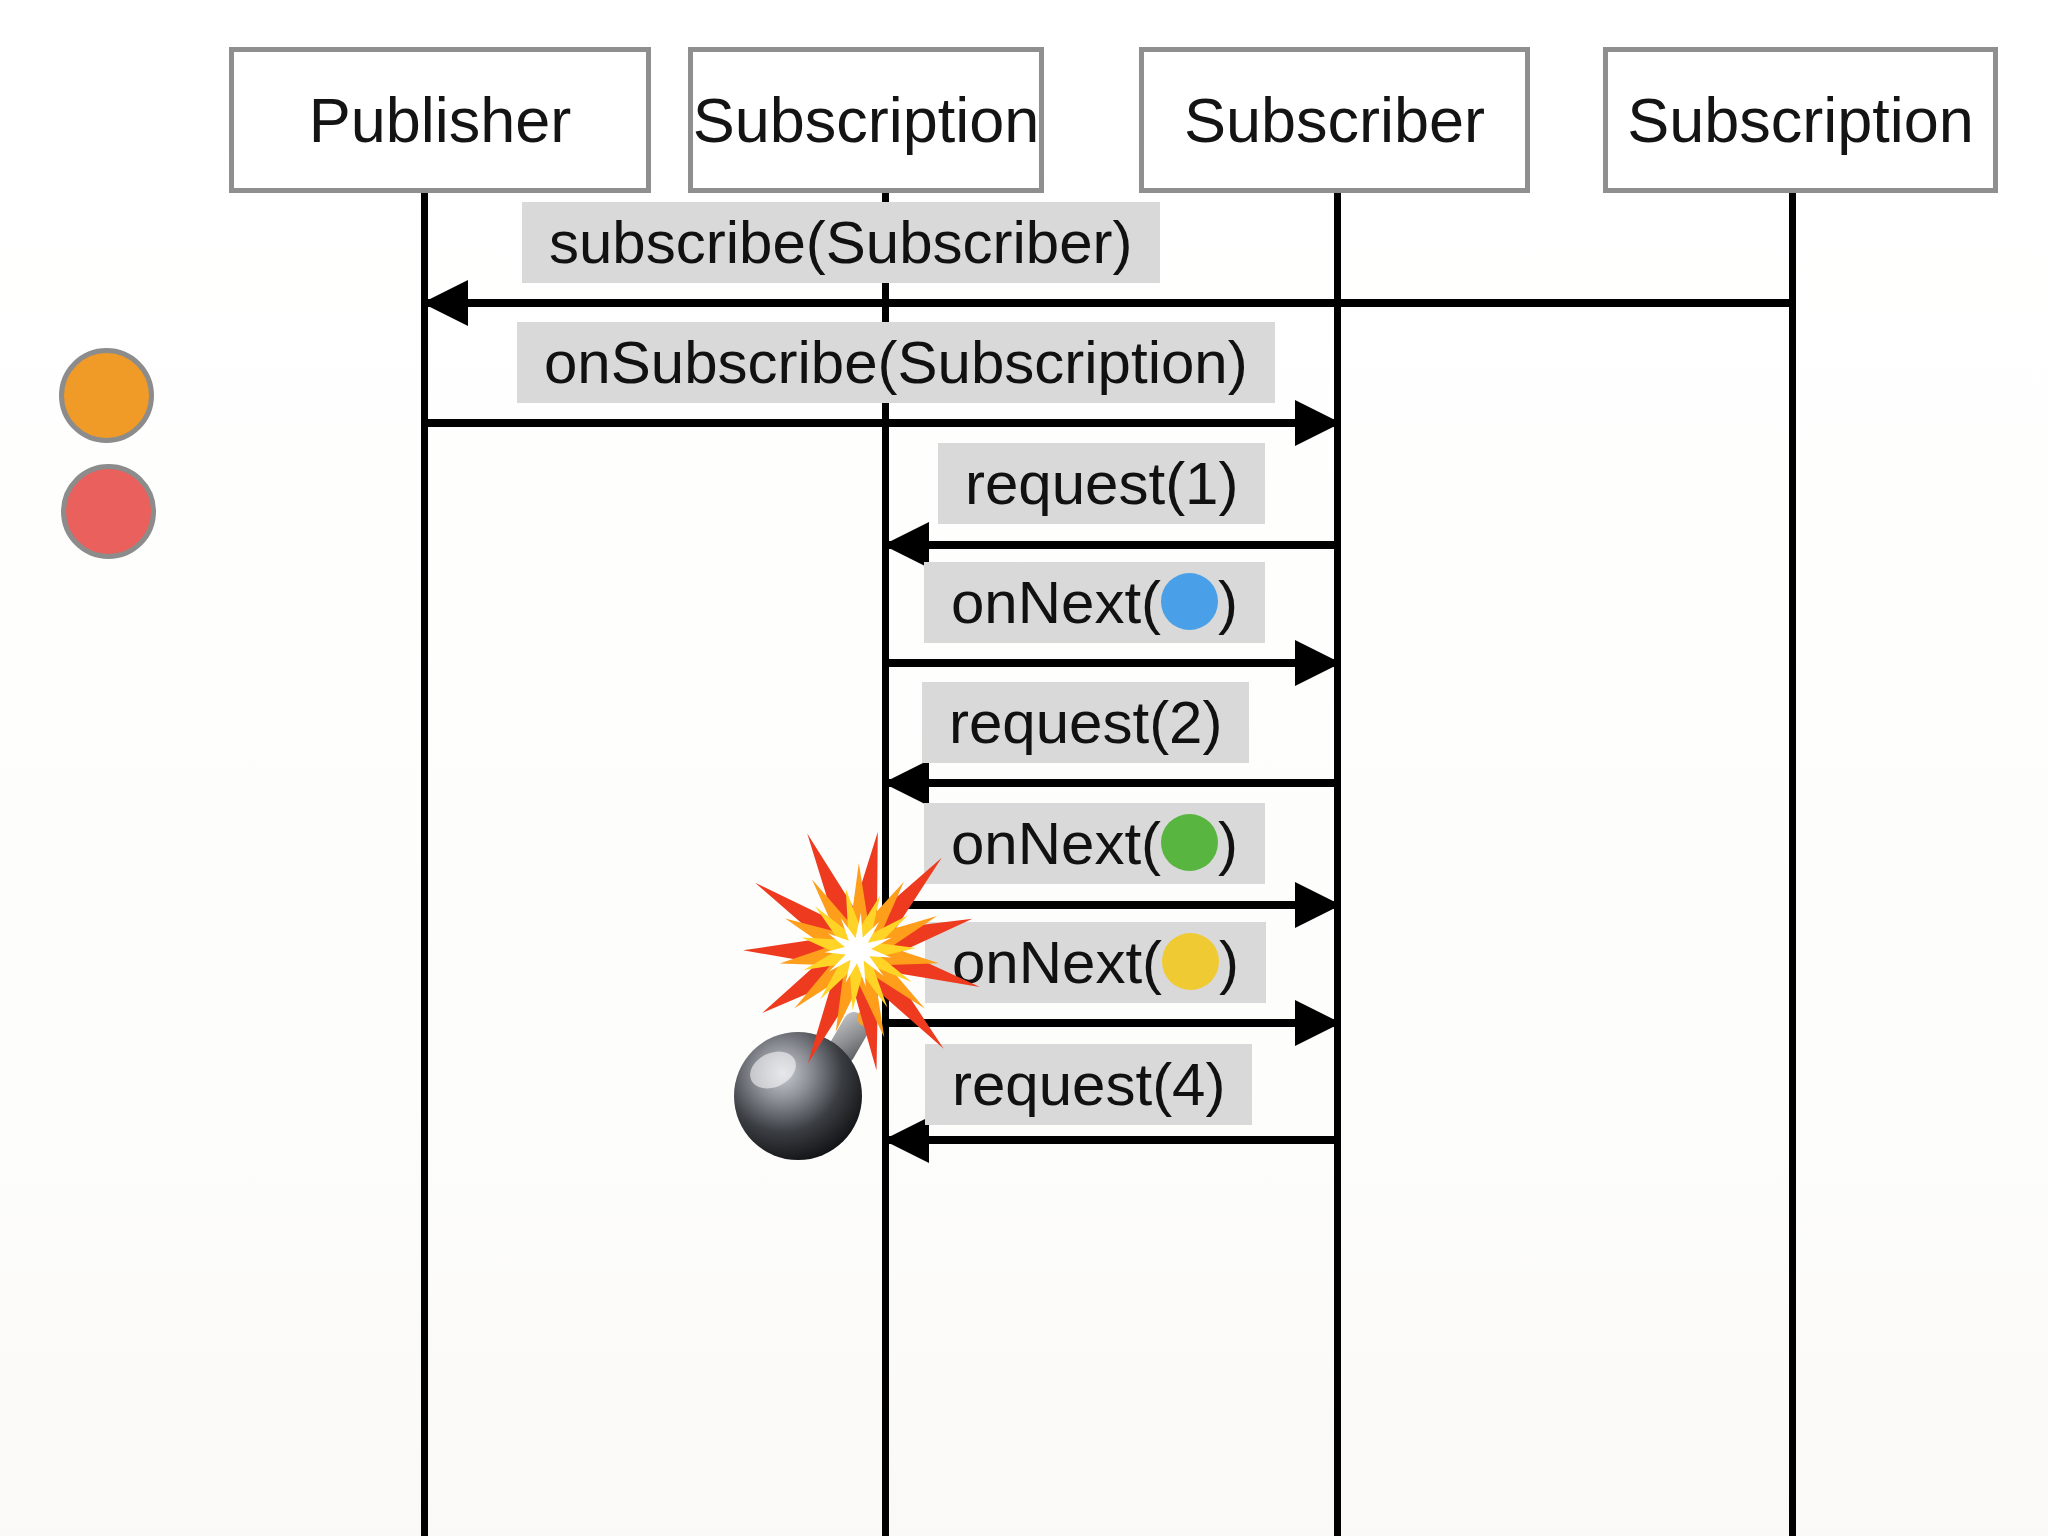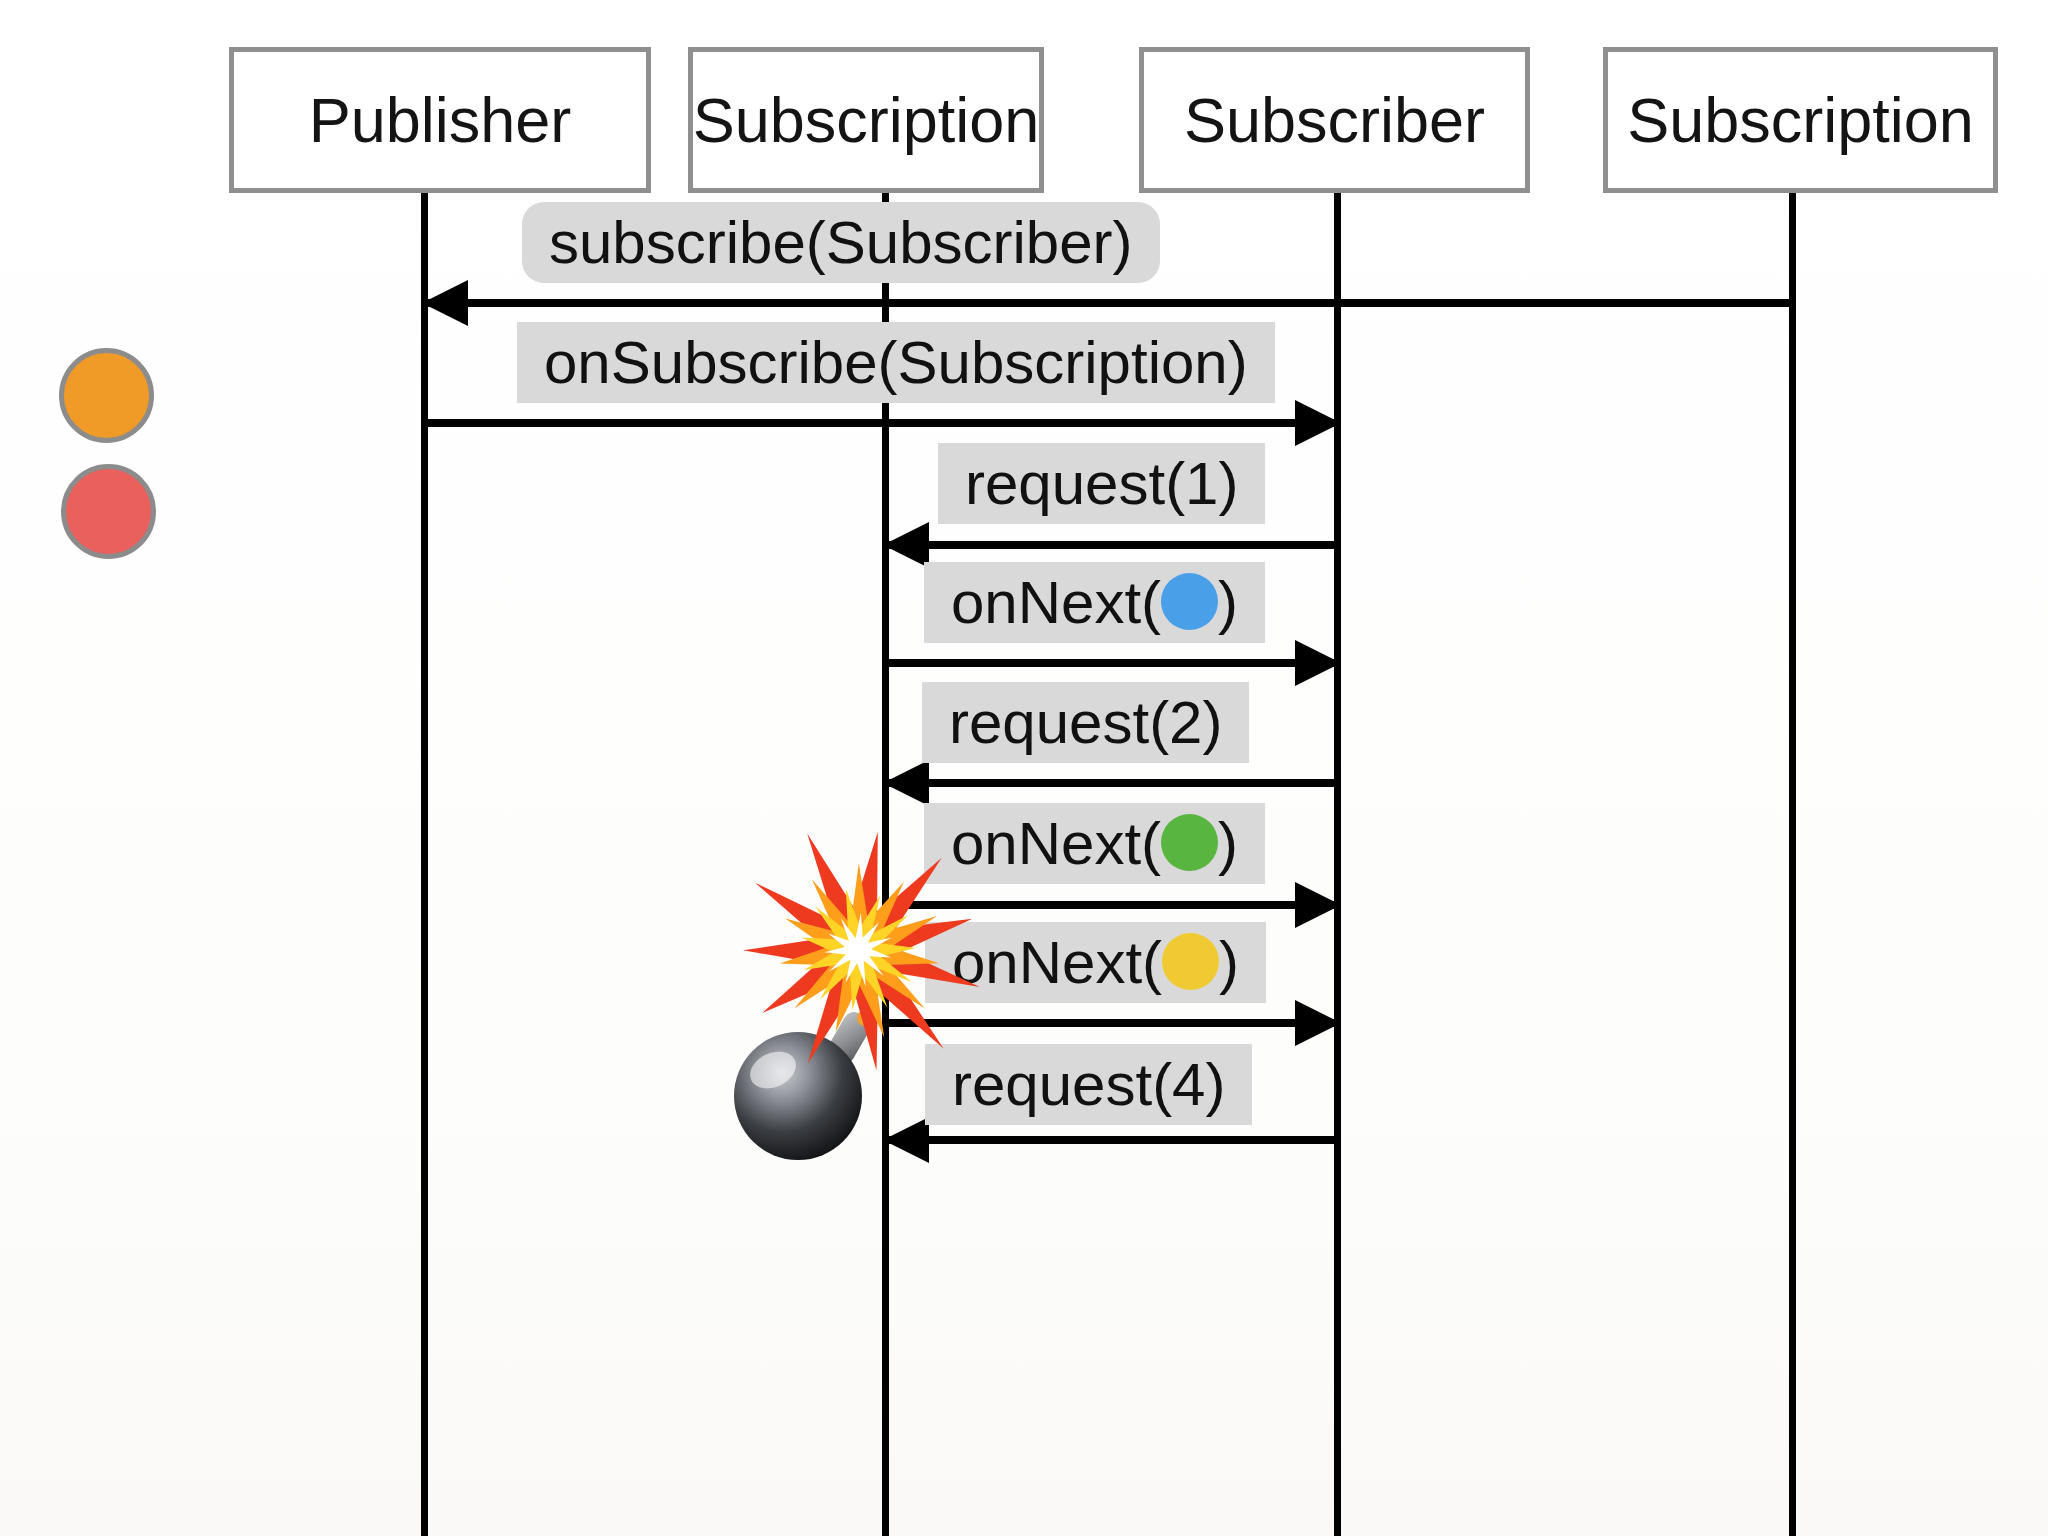--- a/index.html
+++ b/index.html
@@ -124,21 +124,21 @@
   </div>
   <div class="pbox application">
     <span>Subscription</span>
   </div>
 
   <div class="lifeline publisher"></div>
   <div class="lifeline subscription"></div>
   <div class="lifeline subscriber"></div>
   <div class="lifeline application"></div>
 
-  <div class="msg-label" style="left:522px; top:202px;border-radius:22px;">subscribe(Subscriber)</div>
+  <div class="msg-label" style="left:522px; top:202px;">subscribe(Subscriber)</div>
   <div class="arrow head-left" style="left:425px; top:299px; width:1364px;"></div>
 
   <div class="msg-label" style="left:517px; top:322px;">onSubscribe(Subscription)</div>
   <div class="arrow head-right" style="left:425px; top:419px; width:913px;"></div>
 
   <div class="msg-label" style="left:922px; top:443px;margin-left:16px;">request(1)</div>
   <div class="arrow head-left" style="left:886px; top:541px; width:452px;"></div>
 
   <div class="msg-label" style="left:924px; top:562px;">
     <span>onNext(</span><span class="dot" style="background: rgb(74, 160, 232);"></span><span>)</span>

